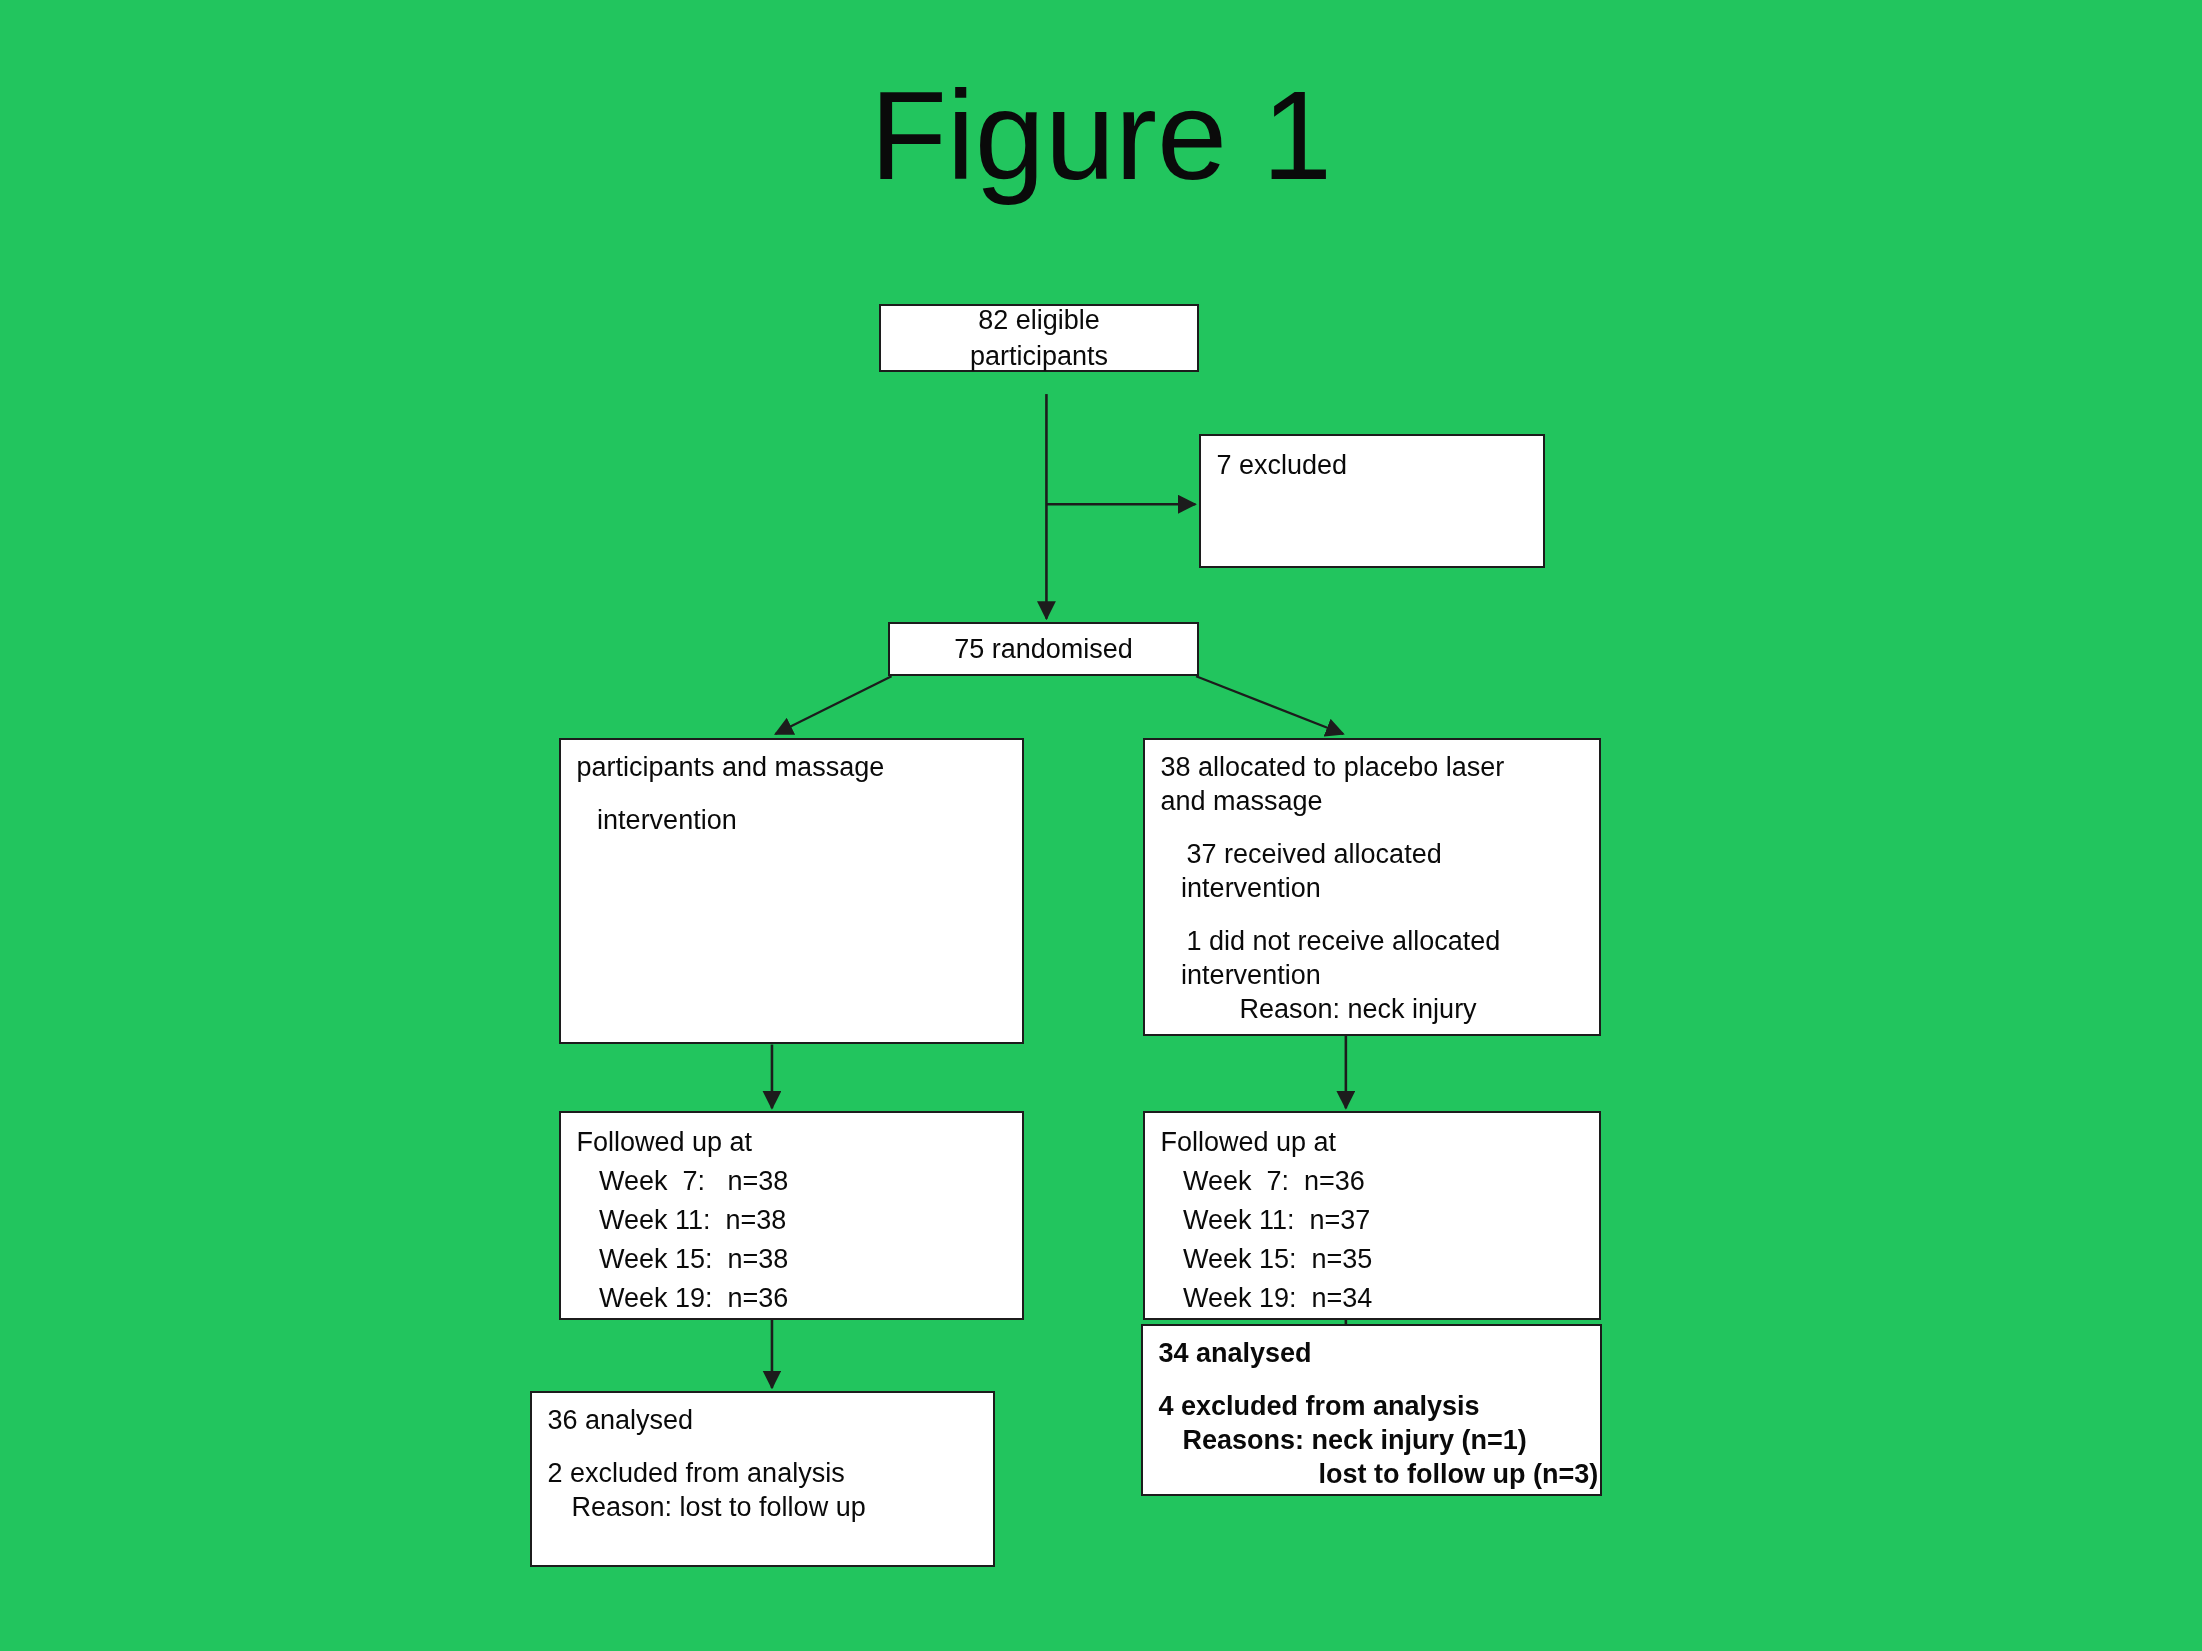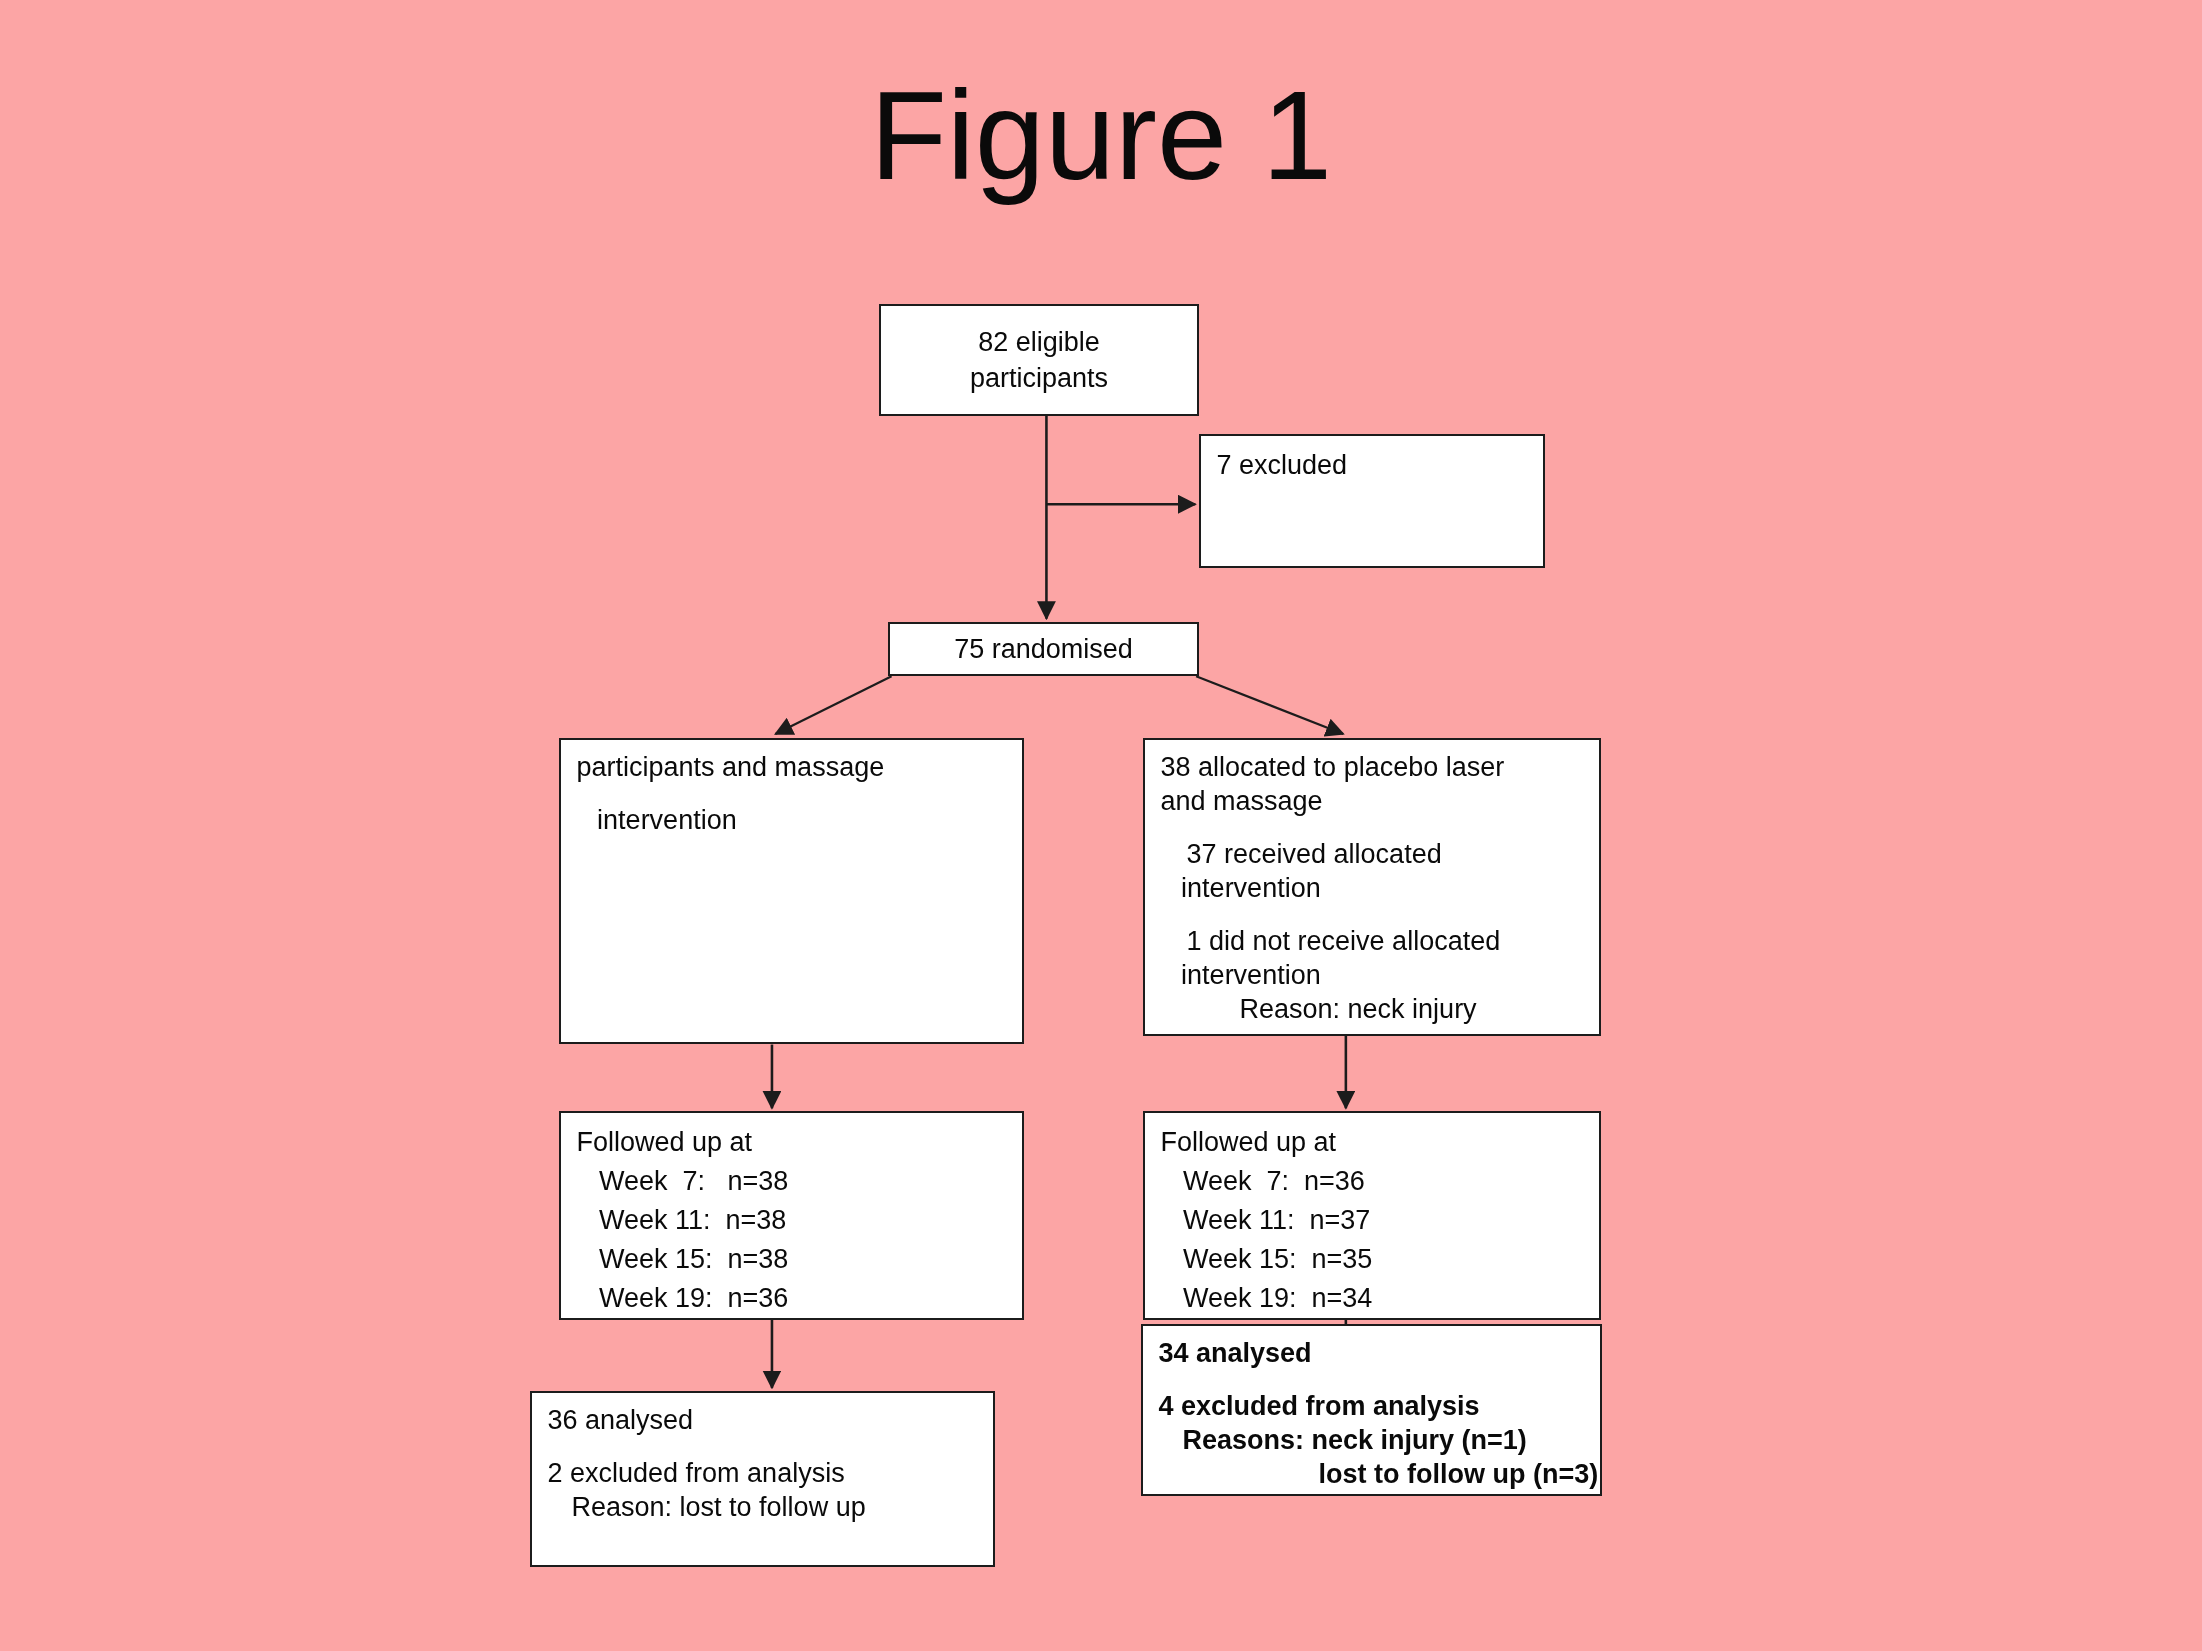--- a/index.html
+++ b/index.html
@@ -4,21 +4,21 @@
 <style>
   html, body {
     margin: 0;
     padding: 0;
     background: #ffffff;
   }
   .canvas {
     position: relative;
     width: 2203px;
     height: 1652px;
-    background: #fca5a5;
+    background: #22c55e;
     font-family: "Liberation Sans", "DejaVu Sans", sans-serif;
     color: #0a0a0a;
     overflow: hidden;
   }
   .figure-title {
     position: absolute;
     top: 67px;
     left: 1101px;
     transform: translateX(-50%);
     font-size: 126px;
@@ -38,21 +38,21 @@
     border: 2.6px solid #1c1c1c;
     background: #ffffff;
     box-sizing: border-box;
     font-size: 27px;
     line-height: 34px;
     color: #0a0a0a;
   }
   .fbox .line { white-space: pre; }
   .centered { text-align: center; display: flex; flex-direction: column; justify-content: center; }
 
-  .box-eligible   { left: 879px; top: 304px;  width: 320px; height: 112px; line-height: 36px; }
+  .box-eligible   { left: 879px; top: 304px;  width: 320px; height: 68px; line-height: 36px; }
   .box-excluded   { left: 1199px; top: 434px;  width: 346px; height: 134px; padding: 12px 15.5px; }
   .box-randomised { left: 888px; top: 622px;  width: 311px; height: 54px;  line-height: 45px; }
   .box-alloc-l    { left: 559px;  top: 738px;  width: 465px; height: 306px; padding: 10.3px 15.5px; }
   .box-alloc-r    { left: 1143px; top: 738px;  width: 458px; height: 298px; padding: 10.3px 15.5px; }
   .box-fu-l       { left: 559px;  top: 1111px; width: 465px; height: 209px; padding: 10.3px 15.5px; line-height: 39px; }
   .box-fu-r       { left: 1143px; top: 1111px; width: 458px; height: 209px; padding: 10.3px 15.5px; line-height: 39px; }
   .box-an-l       { left: 530px;  top: 1391px; width: 465px; height: 176px; padding: 10.3px 15.5px; }
   .box-an-r       { left: 1141px; top: 1324px; width: 461px; height: 172px; padding: 10.3px 15.5px; font-weight: bold; }
 
   .para-gap   { margin-top: 19px; }

